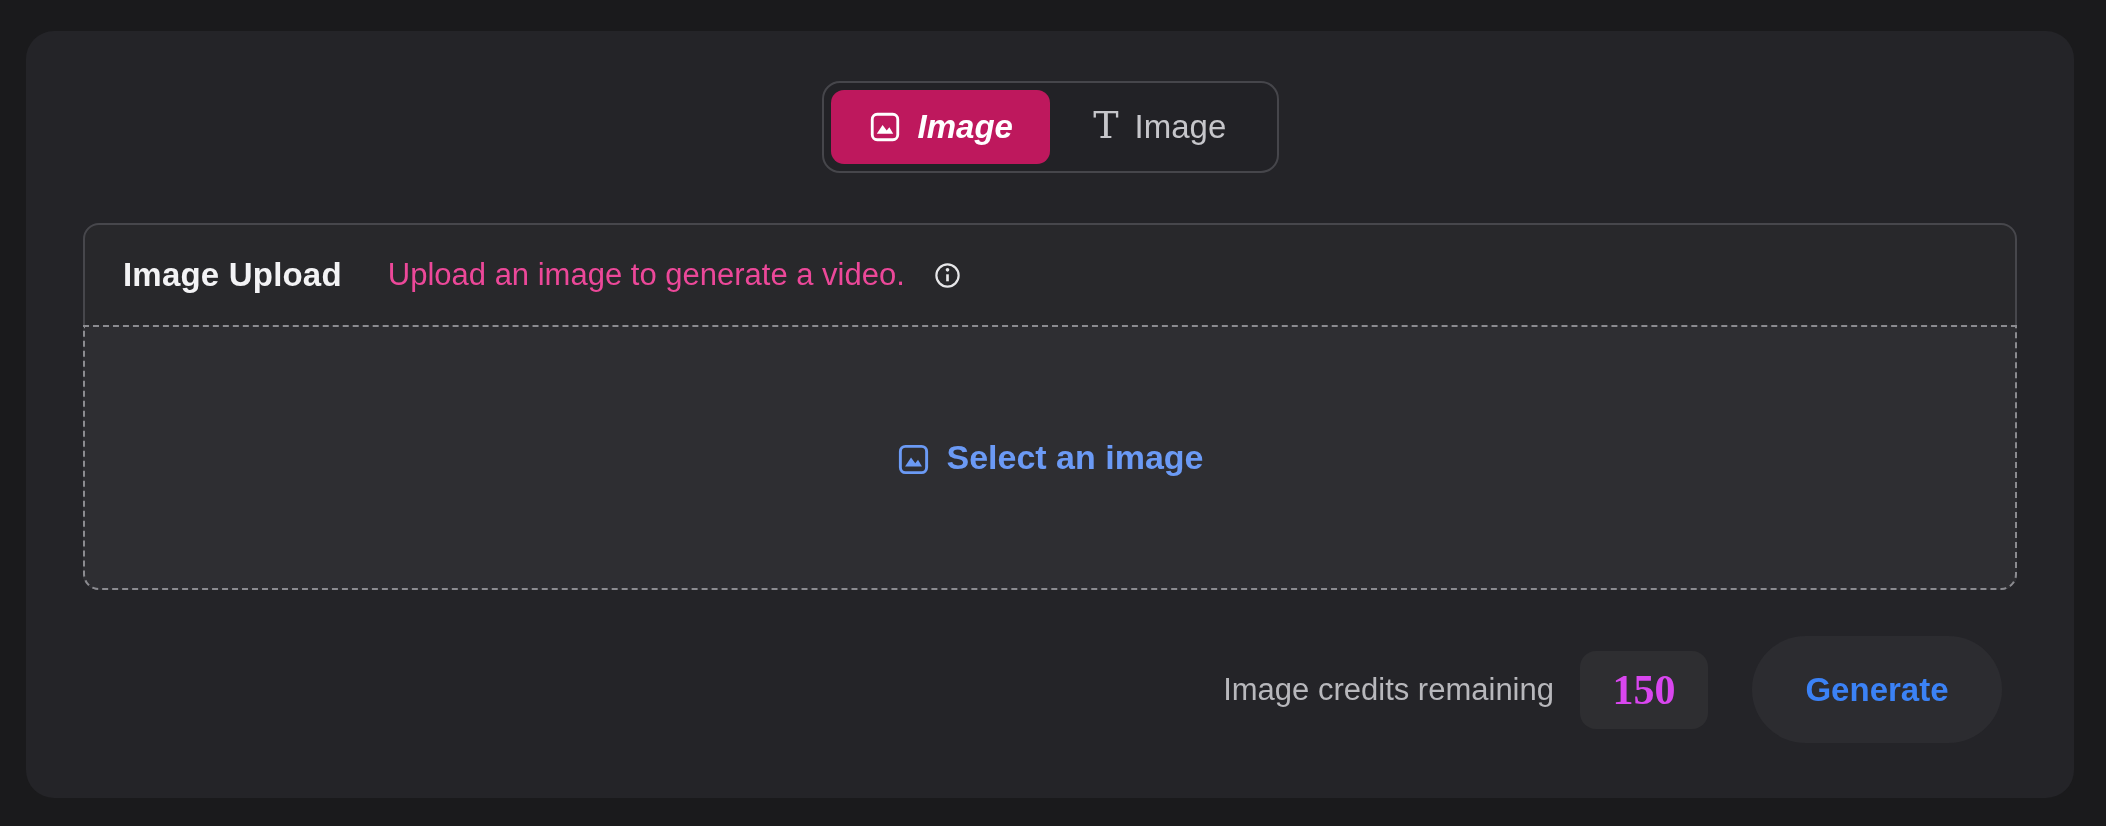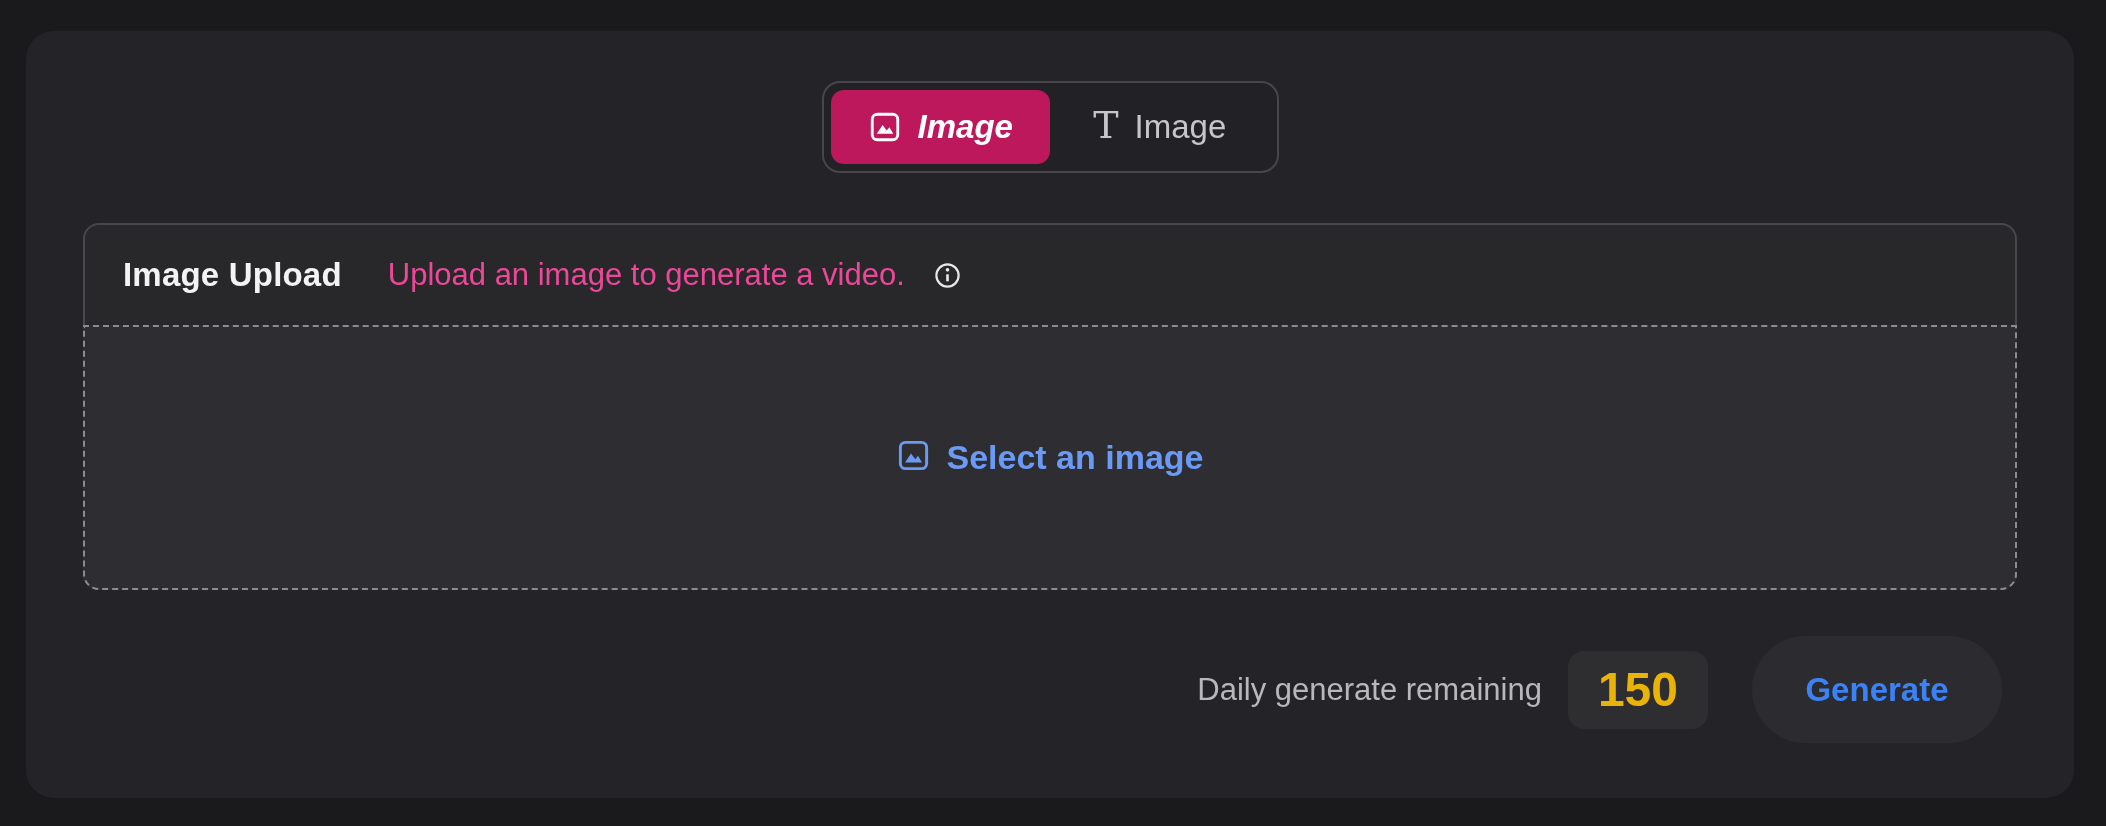--- a/index.html
+++ b/index.html
@@ -96,21 +96,21 @@
     margin: 0 -2px -2px;
     border: 2px dashed #8b8b90;
     border-radius: 0 0 16px 16px;
     background: #2e2e32;
     display: flex; flex-direction: column;
     align-items: center; justify-content: center;
     gap: 14px;
     cursor: pointer;
   }
   .select-btn {
-    display: flex; align-items: flex-start; gap: 15px;
+    display: flex; align-items: flex-end; gap: 15px;
     background: none; border: none; padding: 0;
     cursor: pointer;
     color: #6b9af5;
     font-family: "Liberation Sans", "DejaVu Sans", sans-serif;
     font-size: 34px; font-weight: 600;
   }
   .select-btn .img-icon { width: 35px; height: 35px; display: block; }
   .drag-hint {
     font-size: 32px; font-weight: 400;
     color: #d2d2d5;
@@ -126,22 +126,23 @@
     font-size: 31px; font-weight: 500;
     color: #b8b8bc;
   }
   .credits-chip {
     margin-left: 26px;
     min-width: 128px; height: 78px;
     padding: 0 30px;
     background: #2e2e31;
     border-radius: 16px;
     display: flex; align-items: center; justify-content: center;
-    font-size: 48px; font-weight: 700;
-    color: #eab308;
+    font-size: 42px; font-weight: 700;
+    color: #d946ef;
+    font-family: Liberation Serif, serif;
   }
   .generate-btn {
     margin-left: 44px;
     width: 250px; height: 107px;
     border: none;
     border-radius: 54px;
     background: #2c2c30;
     color: #3b82f6;
     font-family: "Liberation Sans", "DejaVu Sans", sans-serif;
     font-size: 33px; font-weight: 600;
@@ -189,18 +190,18 @@
             <rect x="3" y="3" width="18" height="18" rx="3.5" stroke-width="2"></rect>
             <path d="M6.2 16.8 L10.3 10.6 L13.2 14.5 L15.1 12.1 L17.8 16.8 Z" fill="currentColor" stroke="none"></path>
           </svg>
         </span>
         <span>Select an image</span>
       </button>
     </div>
   </section>
 
   <footer class="footer-row">
-    <span class="credits-label">Daily generate remaining</span>
+    <span class="credits-label">Image credits remaining</span>
     <span class="credits-chip">150</span>
     <button class="generate-btn">Generate</button>
   </footer>
 
 </main>
 
 </body></html>

